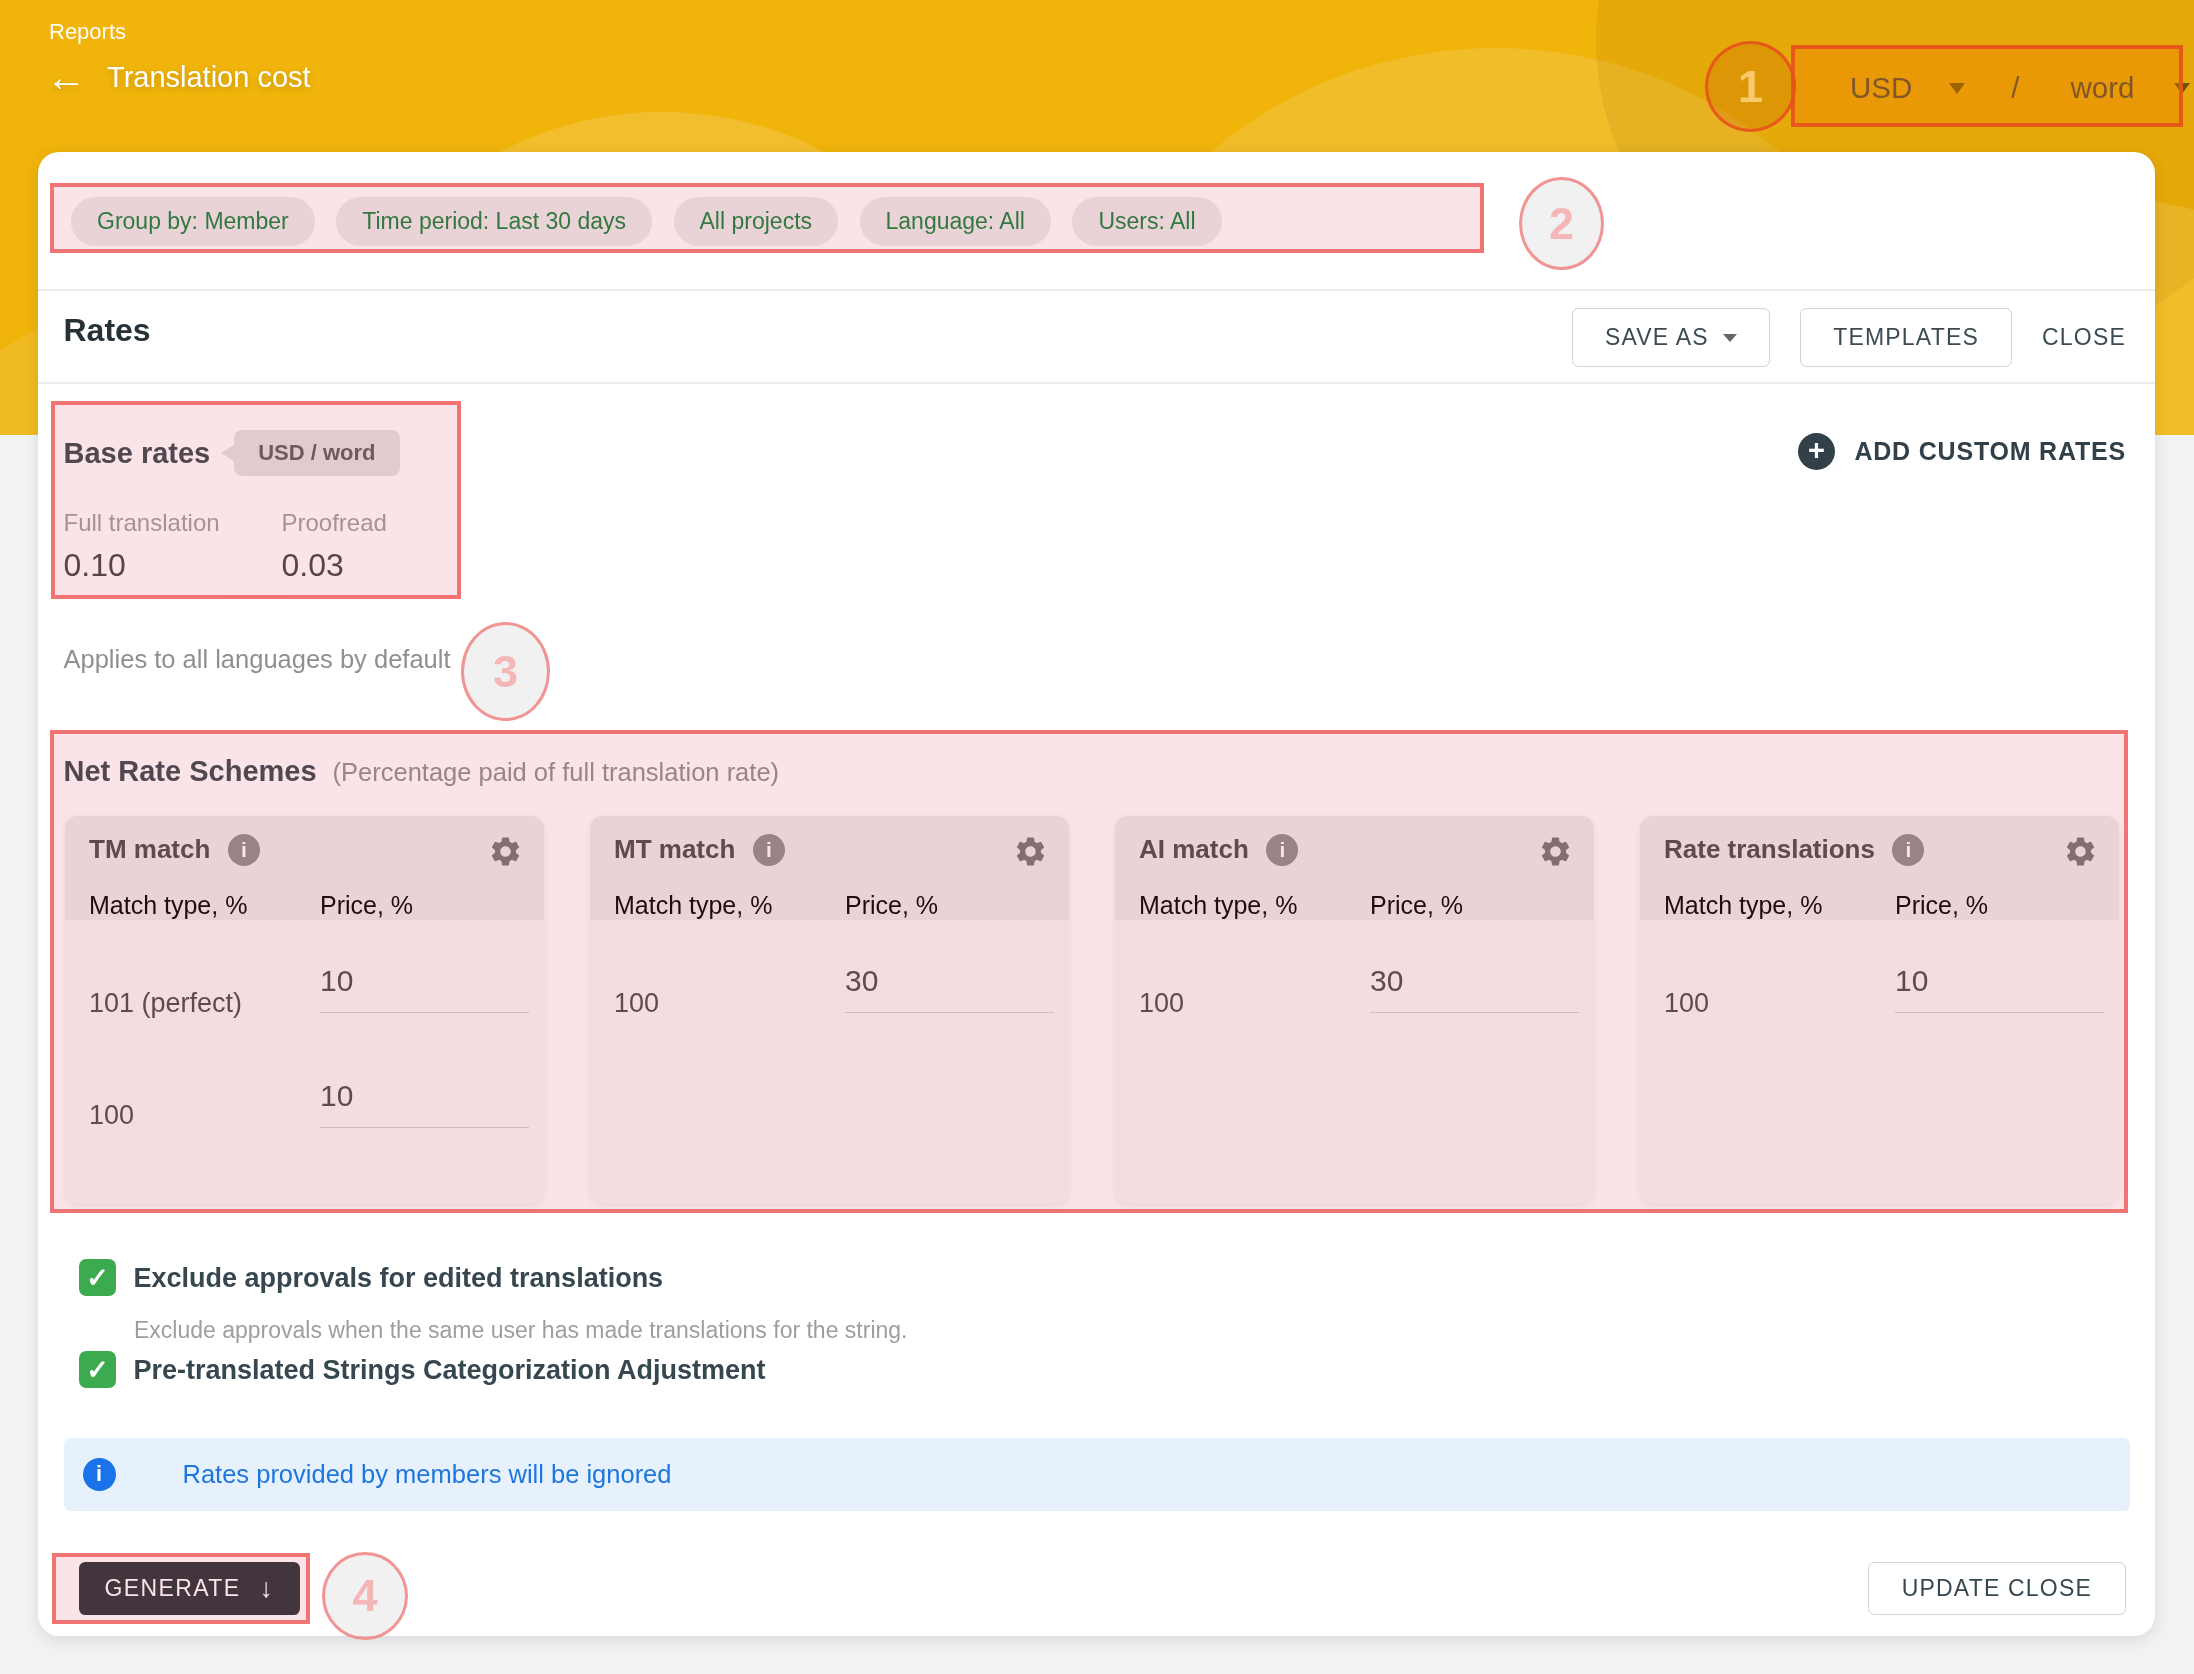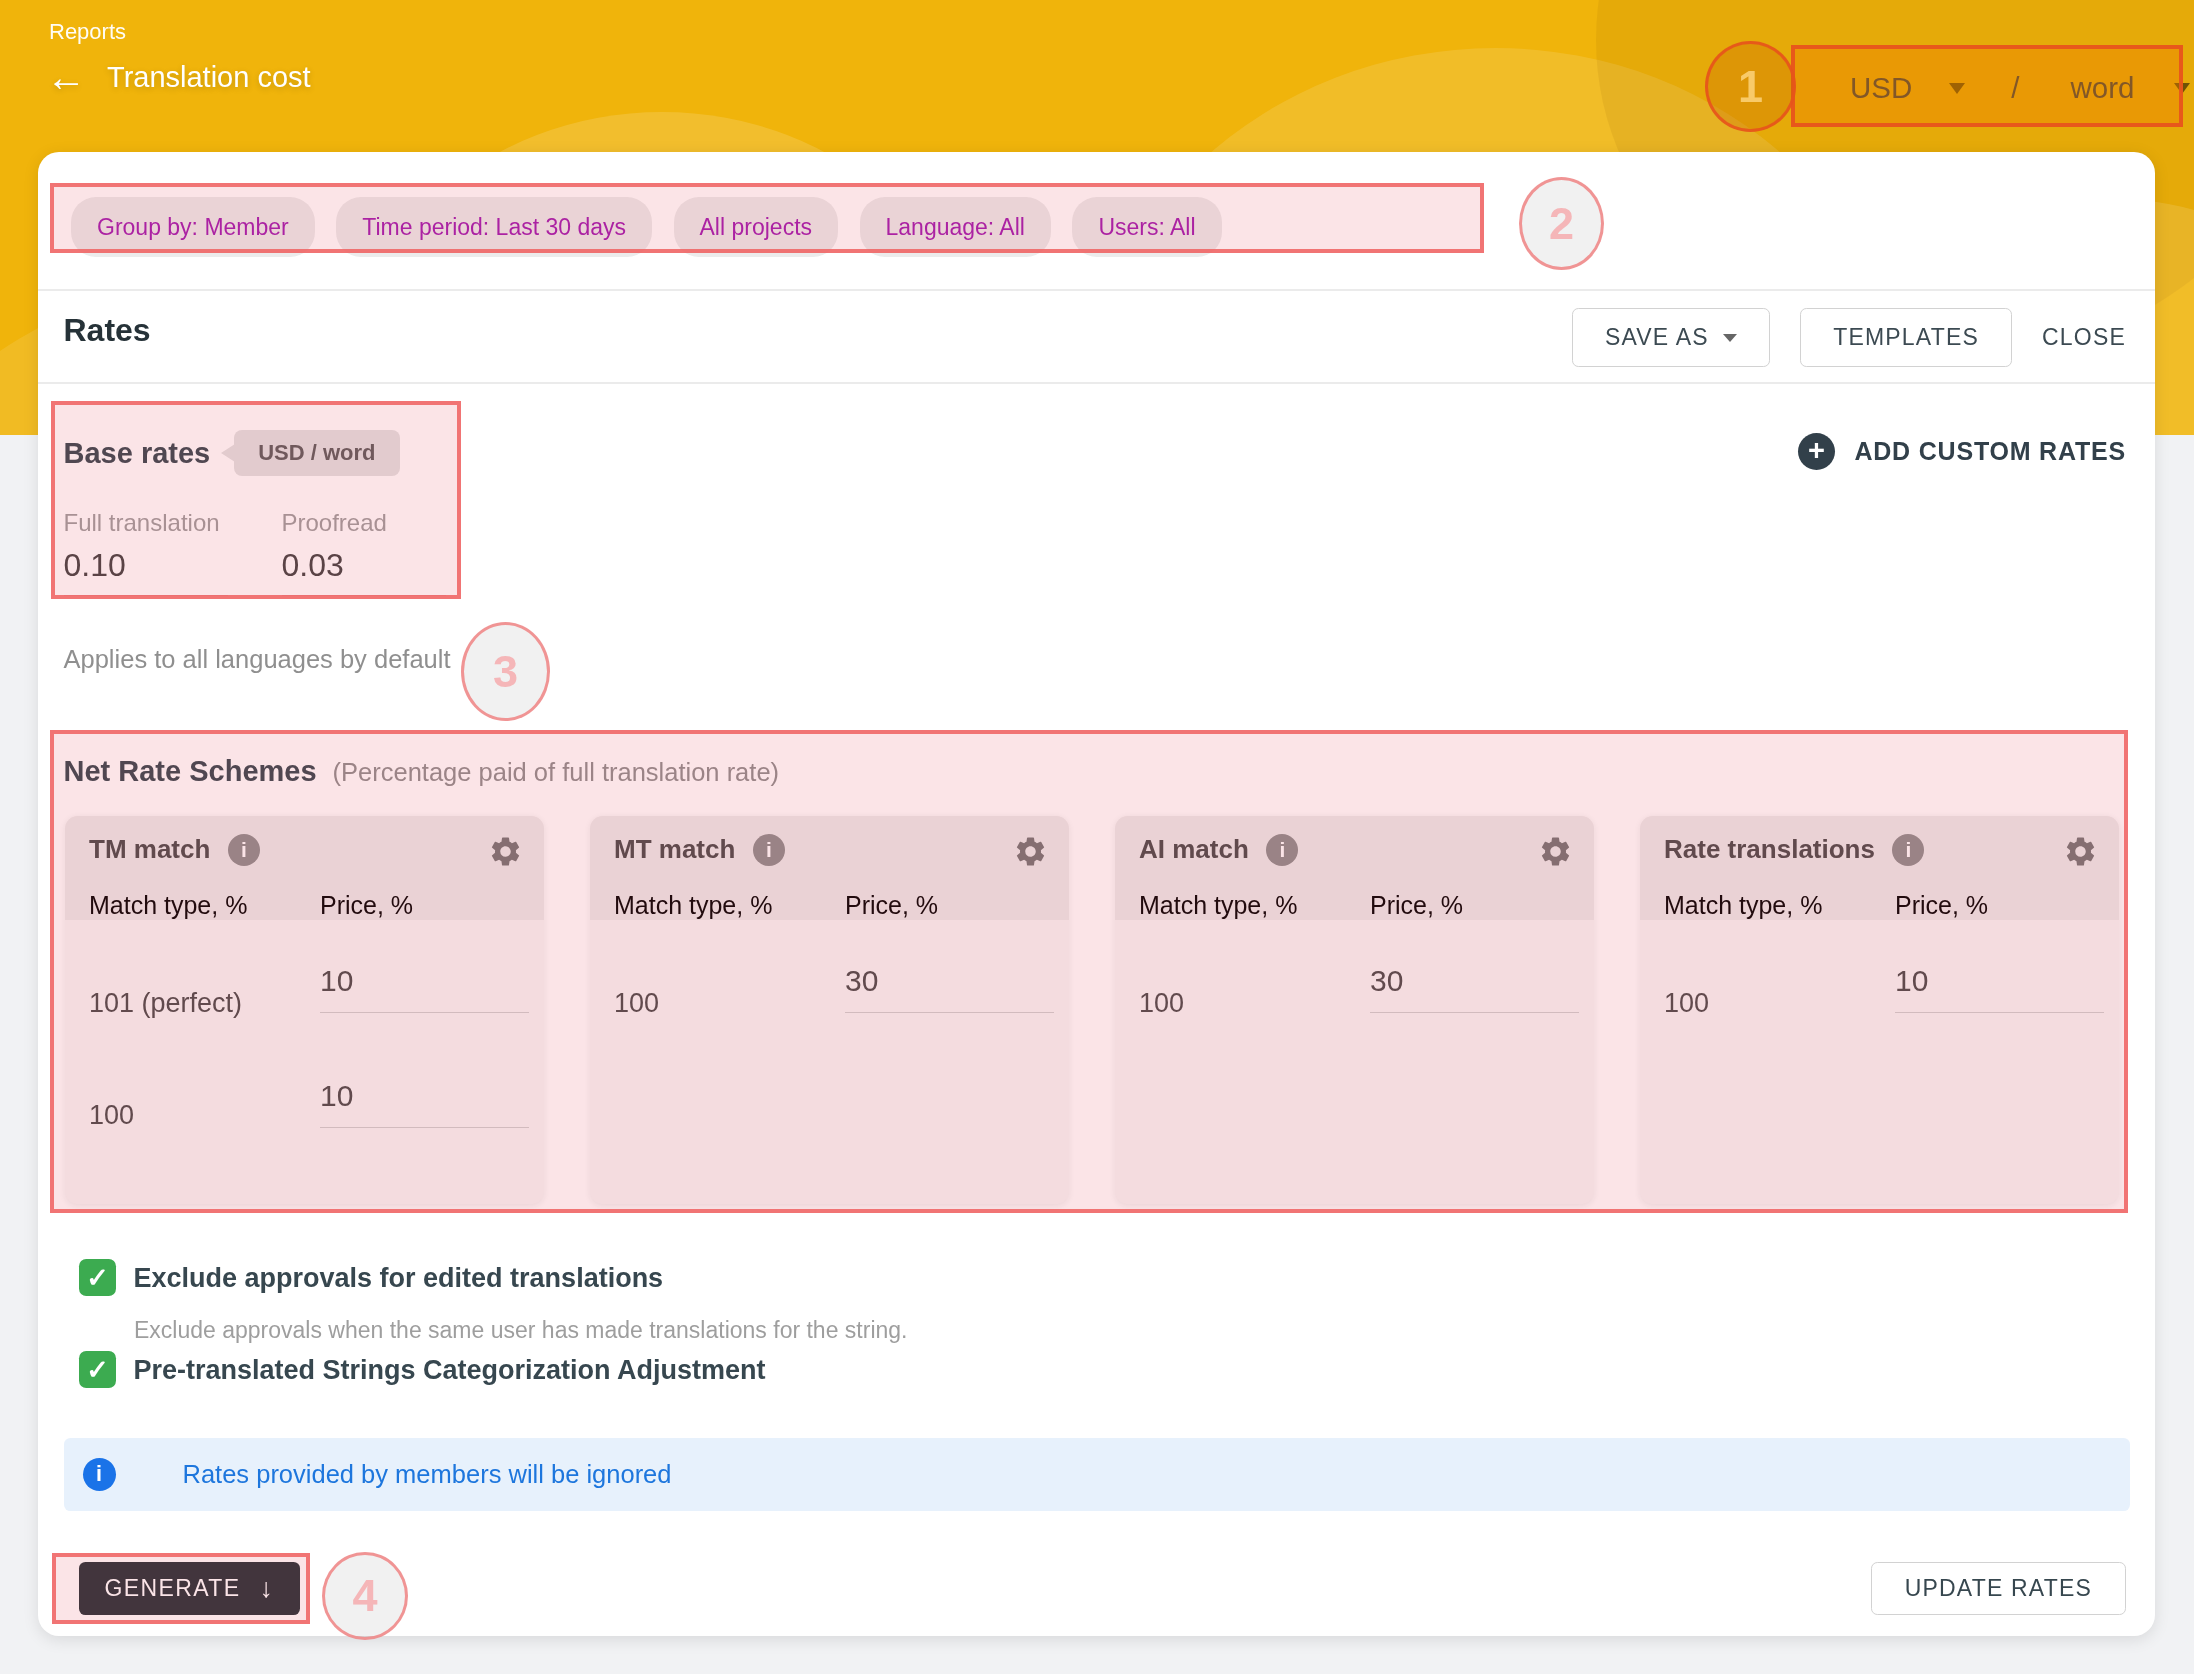--- a/index.html
+++ b/index.html
@@ -25,21 +25,21 @@
   .u-cur { font-weight: 400; }
   .c1m { margin-left: 37px; } .slash { margin-left: 46px; } .u-unit { margin-left: 51px; } .c2m { margin-left: 40px; }
 
   
   .card { position: absolute; left: 38px; top: 152px; width: 2117px; height: 1484px; background: #fff; border-radius: 21px; box-shadow: 0 3.2px 16px rgba(0,0,0,.10); }
   .hr { position: absolute; left: 0; right: 0; height: 1.6px; background: #ebebeb; }
   .hr1 { top: 137px; } .hr2 { top: 230px; }
 
   
   .chips-row { position: absolute; top: 45px; left: 33px; display: flex; gap: 21.5px; }
-  .chip { height: 60px; border-radius: 25px; background: #ececec; color: #a21caf; font-size: 23px; display: flex; align-items: center; padding: 0 26px; white-space: nowrap; }
+  .chip { height: 49px; border-radius: 25px; background: #ececec; color: #15803d; font-size: 23px; display: flex; align-items: center; padding: 0 26px; white-space: nowrap; }
 
   
   .rates-title { position: absolute; top: 160px; left: 25.5px; font-size: 32px; font-weight: 700; color: #263238; }
   .rates-actions { position: absolute; top: 156px; right: 29px; display: flex; align-items: center; gap: 30px; }
   .btn-outline { height: 59px; border: 1.6px solid #d2d2d2; border-radius: 6.4px; padding: 0 32px; font-size: 23px; letter-spacing: 1.2px; color: #3c4a52; font-weight: 500; display: flex; align-items: center; gap: 14.4px; background: #fff; }
   .btn-text { font-size: 23px; letter-spacing: 1.2px; color: #3c4a52; font-weight: 500; }
   .caret-g { border-left: 7.2px solid transparent; border-right: 7.2px solid transparent; border-top: 8.8px solid #666; width: 0; height: 0; }
 
   
   .base-title-row { position: absolute; top: 278px; left: 25.5px; display: flex; align-items: center; gap: 24px; }
@@ -263,21 +263,21 @@
     <div class="info-banner">
       <span class="info-blue">i</span>
       <span class="info-text">Rates provided by members will be ignored</span>
     </div>
 
     <div class="gen-btn">
       <span>GENERATE</span>
       <span class="gen-arrow">↓</span>
     </div>
     <div class="update-btn">
-      <span>UPDATE RATES</span>
+      <span>UPDATE CLOSE</span>
     </div>
 
   </div>
 
   <div class="ann ann-rect r-unit"></div>
   <div class="ann ann-rect r-chips"></div>
   <div class="ann ann-rect r-base"></div>
   <div class="ann ann-rect r-net"></div>
   <div class="ann ann-rect r-gen"></div>
   <div class="ann ann-circle c-1">1</div>

